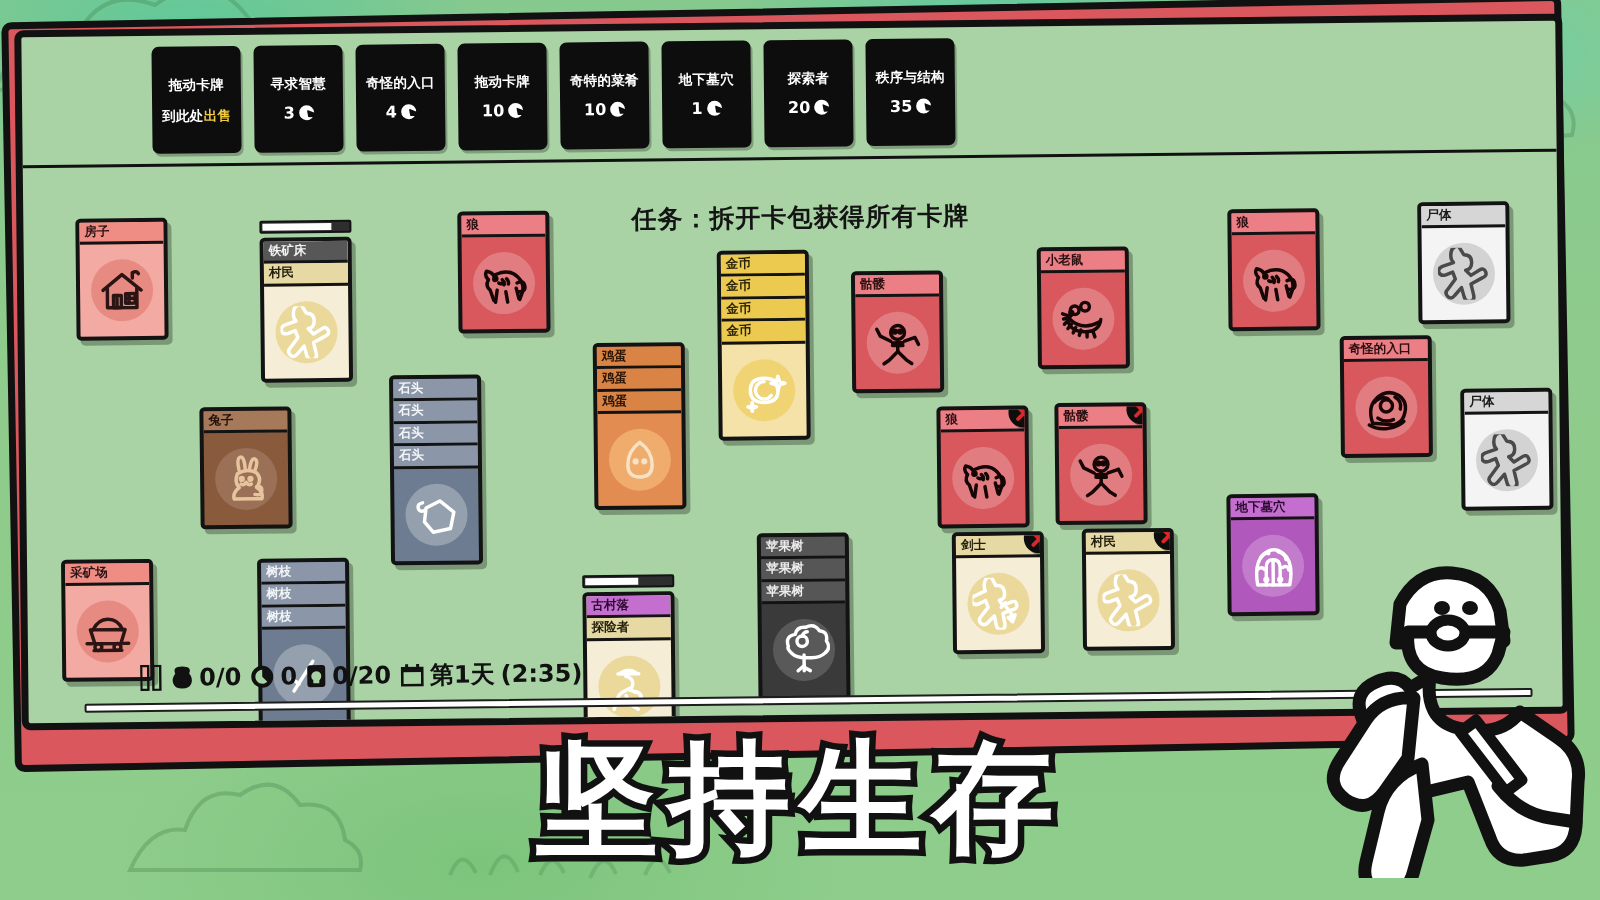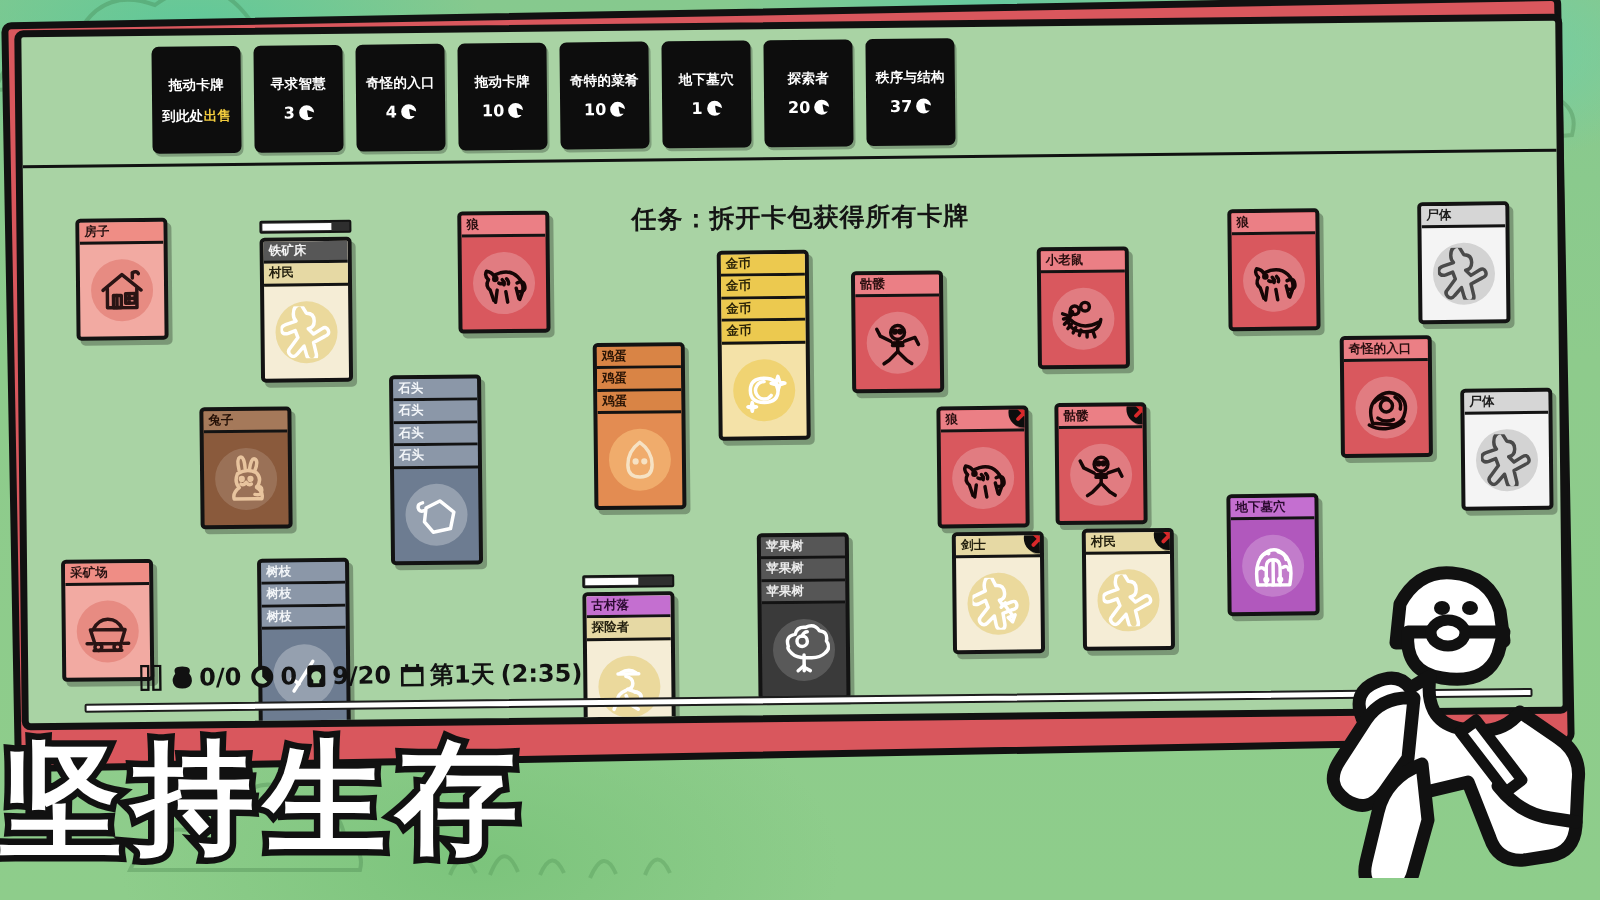--- a/index.html
+++ b/index.html
@@ -140,21 +140,21 @@
   #bottombar {
     position: absolute; left: 56px; right: 30px; bottom: 10px;
     height: 9px; background: #fff; border: 2px solid #1d1d1d; border-radius: 2px;
   }
 
   
   #hero { position: absolute; left: 1262px; top: 528px; width: 330px; height: 350px; z-index: 40; }
 
   
   #bigtitle {
-    position: absolute; left: 0; right: 0; bottom: 18px; text-align: left;
+    position: absolute; left: 0; right: 0; bottom: 18px; text-align: center;
     font-size: 122px; font-weight: 900; color: #fff;
     letter-spacing: 10px; z-index: 35;
     -webkit-text-stroke: 13px #111;
     paint-order: stroke fill;
     font-family: "DejaVu Sans", "Liberation Sans", sans-serif;
   }
 </style>
 </head>
 <body>
 
@@ -226,21 +226,21 @@
         <div class="pack">
           <div class="pname">探索者</div>
           <div class="pcost">
               <span>20</span>
               <span class="coin-g"></span>
             </div>
         </div>
         <div class="pack">
           <div class="pname">秩序与结构</div>
           <div class="pcost">
-              <span>37</span>
+              <span>35</span>
               <span class="coin-g"></span>
             </div>
         </div>
       </div>
     </div>
 
     <div id="quest">任务：拆开卡包获得所有卡牌</div>
 
     <div id="cardlayer">
         <div class="cardwrap" style="left: 52px; top: 182px;">
@@ -703,21 +703,21 @@
         <span>0</span>
       </span>
       <span class="grp">
         <span class="ic">
           <svg width="20" height="24" viewBox="0 0 20 24">
               <rect x="1" y="1" width="18" height="22" rx="3" fill="#111"></rect>
               <circle cx="10" cy="12" r="5" fill="#a9d3a4"></circle>
               <rect x="7" y="14" width="6" height="5" fill="#a9d3a4"></rect>
             </svg>
         </span>
-        <span>9/20</span>
+        <span>0/20</span>
       </span>
       <span class="grp">
         <span class="ic">
           <svg width="24" height="24" viewBox="0 0 24 24">
               <rect x="2" y="5" width="20" height="17" fill="none" stroke="#111" stroke-width="2.6"></rect>
               <rect x="2" y="5" width="20" height="4" fill="#111"></rect>
               <rect x="5" y="1" width="3" height="5" fill="#111"></rect>
               <rect x="16" y="1" width="3" height="5" fill="#111"></rect>
             </svg>
         </span>

